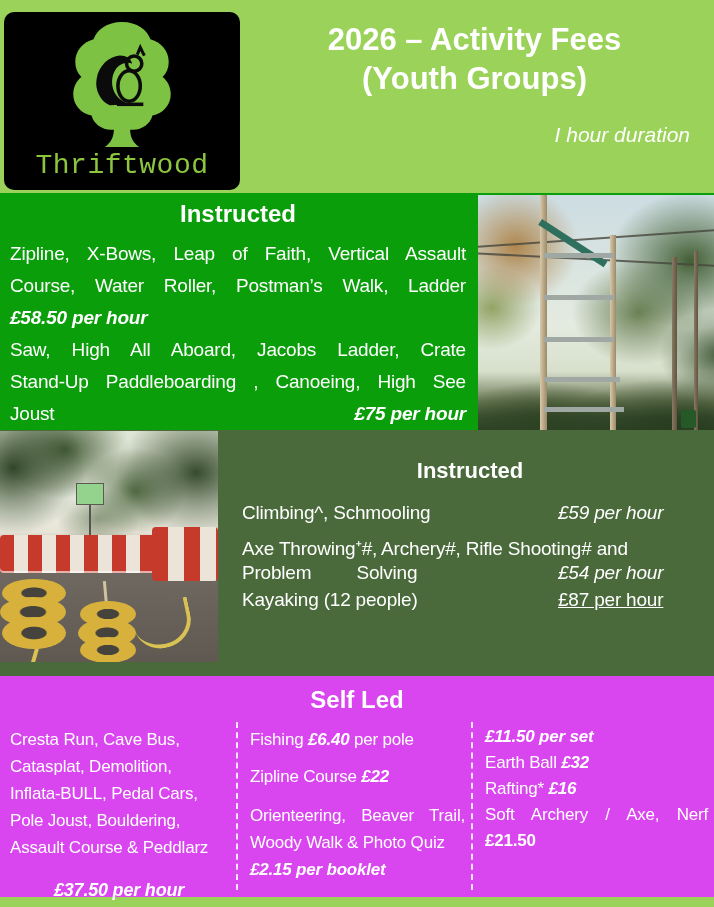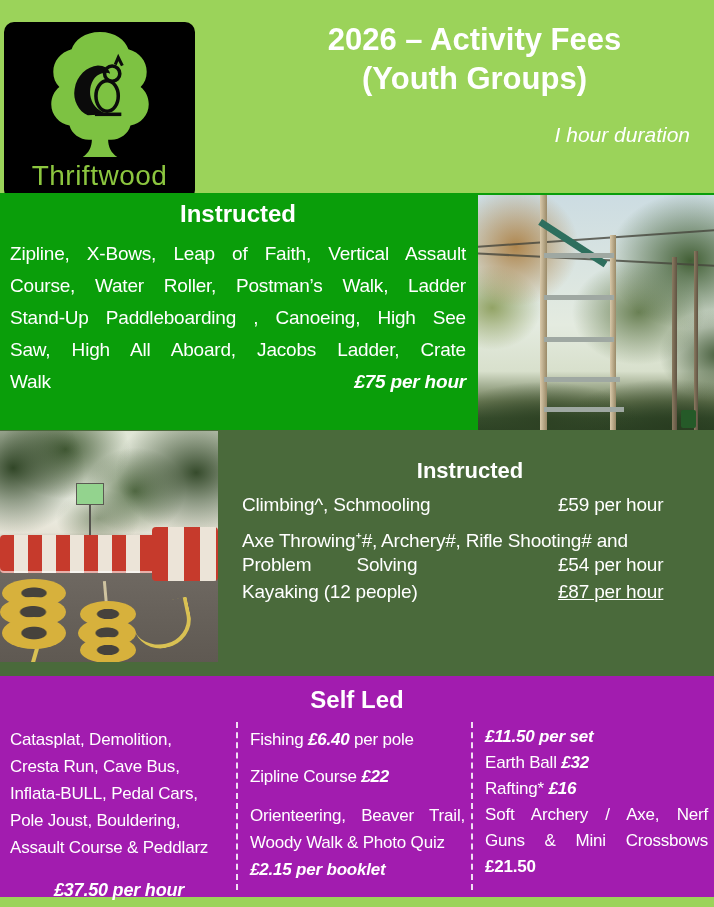--- a/index.html
+++ b/index.html
@@ -1,22 +1,22 @@
 <!DOCTYPE html>
 <html><head>
 <meta charset="utf-8">
 <style>
   * { margin:0; padding:0; box-sizing:border-box; }
   body { background:#ffffff; font-family:"Liberation Sans", sans-serif; }
   .poster { position:relative; width:714px; height:907px; overflow:hidden; color:#fff; background:#9bd35a; }
 
   
   .header { position:relative; height:193px; background:#9bd35a; }
-  .logo-box { position:absolute; left:4px; top:22px; width:191px; height:178px;
-              background:#000; border-radius:10px; display:flex; flex-direction:column; align-items:center; }
+  .logo-box { position:absolute; left:4px; top:12px; width:236px; height:178px;
+              background:#000; border-radius:10px; display:flex; flex-direction:column; align-items:center;font-family:Liberation Mono, monospace; }
   .logo-box svg { margin-top:6px; }
   .wordmark { color:#8cc63f; font-size:28px; letter-spacing:0.5px; margin-top:0px; }
   .title-wrap { margin-left:235px; text-align:center; padding-top:20px; }
   .title-line { font-size:31px; font-weight:bold; line-height:39px; }
   .note-wrap { position:absolute; right:24px; top:120px; text-align:right; font-style:italic; font-size:21px; line-height:29px; }
 
   
   .sec1 { position:relative; height:237px; background:#0a9e0a; }
   .sec1-text { width:478px; padding:4px 12px 0 10px; }
   .sec-heading { text-align:center; font-weight:bold; font-size:24px; line-height:34px; }
@@ -47,26 +47,26 @@
   .rung.r1{top:58px;} .rung.r2{top:100px;} .rung.r3{top:142px;} .rung.r4{top:182px; width:76px;} .rung.r5{top:212px; width:80px;}
   .wire { position:absolute; height:2px; background:rgba(70,70,60,.8); }
   .wire.w1 { left:-10px; top:42px; width:270px; transform:rotate(-4deg); }
   .wire.w2 { left:-10px; top:64px; width:270px; transform:rotate(3deg); }
   .bin { position:absolute; right:18px; bottom:2px; width:15px; height:18px; background:#255a28; border-radius:2px; }
 
   
   .sec2 { position:relative; height:246px; background:#4a6a3b; }
   .sec2-text { margin-left:242px; width:464px; padding:26px 8px 0 0; }
   .sec2 .sec-heading { font-size:22px; line-height:30px; }
-  .fees { margin-top:8px; font-size:19px; letter-spacing:-0.2px; }
+  .fees { margin-top:16px; font-size:19px; letter-spacing:-0.2px; }
   .frow { display:flex; align-items:baseline; height:27px; white-space:nowrap; }
   .frow.gap-top { margin-top:6px; }
   .flabel { flex:0 0 316px; overflow:visible; }
   .wide-words { word-spacing:40px; }
-  .fprice { }
+  .fprice { font-style:italic; }
   .fprice.upright { font-style:normal;text-decoration:underline; }
 
   
   .photo2 { position:absolute; top:1px; left:0; width:218px; height:231px; overflow:hidden;
     background:
       radial-gradient(100px 92px at 6% 16%, rgba(40,62,30,.95), rgba(40,62,30,0) 72%),
       radial-gradient(92px 70px at 30% 8%, rgba(52,78,38,.9), rgba(52,78,38,0) 70%),
       radial-gradient(112px 88px at 90% 18%, rgba(44,66,34,.95), rgba(44,66,34,0) 72%),
       radial-gradient(72px 62px at 62% 26%, rgba(60,88,44,.85), rgba(60,88,44,0) 70%),
       radial-gradient(60px 42px at 45% 38%, rgba(70,95,55,.55), rgba(70,95,55,0) 70%),
@@ -84,21 +84,21 @@
   .t2c{left:80px; top:206px; width:56px; height:26px;}
   .yl-arc { position:absolute; right:26px; bottom:14px; width:58px; height:46px;
     border:4px solid #d9c153; border-top:none; border-left:none;
     border-radius:0 0 60% 55% / 0 0 70% 65%; transform:rotate(-12deg); }
   .yl-line { position:absolute; left:38px; bottom:-4px; width:4px; height:56px; background:#d9c153; transform:rotate(16deg); }
   .yl-dash { position:absolute; left:104px; top:150px; width:3px; height:26px; background:#cfc3a0; transform:rotate(-5deg); }
   .sign { position:absolute; left:76px; top:52px; width:28px; height:22px; background:#93d38e; border:1px solid #5a5a52; }
   .sign-pole { position:absolute; left:89px; top:74px; width:2px; height:34px; background:#55544e; }
 
   
-  .sec3 { position:relative; height:221px; background:#a21caf; padding-top:8px; }
+  .sec3 { position:relative; height:221px; background:#d946ef; padding-top:8px; }
   .sec3 .sec-heading { font-size:24px; line-height:32px; }
   .cols { display:flex; margin-top:6px; height:168px; }
   .col { font-size:17px; letter-spacing:-0.2px; line-height:27px; }
   .col.c1 { width:236px; padding:4px 8px 0 10px; }
   .col.c2 { width:235px; padding:4px 6px 0 12px; border-left:2px dashed rgba(255,255,255,.85); }
   .col.c3 { width:243px; padding:2px 6px 0 12px; border-left:2px dashed rgba(255,255,255,.85); }
   .col .line { white-space:nowrap; }
   .c1-price { margin-top:16px; text-align:center; font-size:18px; }
   .mb10 { margin-bottom:10px; } .mb12 { margin-bottom:12px; }
   .c3 .line { line-height:26px; }
@@ -147,25 +147,26 @@
       <div class="rung r4"></div>
       <div class="rung r5"></div>
       <div class="bin"></div>
     </div>
     <div class="sec1-text">
       <div class="sec-heading">Instructed</div>
       <div class="para">
         <div class="spread">Zipline, X-Bows, Leap of Faith, Vertical Assault</div>
         <div class="spread">Course, Water Roller, Postman’s Walk, Ladder</div>
         <div class="prow">
-        </div>
+          <span class="bi">£58.50 per hour</span>
+        </div>
+        <div class="spread">Saw, High All Aboard, Jacobs Ladder, Crate</div>
         <div class="spread">Stand-Up Paddleboarding , Canoeing, High See</div>
-        <div class="spread">Saw, High All Aboard, Jacobs Ladder, Crate</div>
         <div class="prow">
-          <span>Walk</span>
+          <span>Joust</span>
           <span class="bi">£75 per hour</span>
         </div>
       </div>
     </div>
   </div>
 
   <div class="sec2">
     <div class="photo2">
       <div class="sign"></div>
       <div class="sign-pole"></div>
@@ -201,22 +202,22 @@
         </div>
       </div>
     </div>
   </div>
 
   <div class="sec3">
     <div class="sec-heading">Self Led</div>
     <div class="cols">
 
       <div class="col c1">
+        <div class="line">Cresta Run, Cave Bus,</div>
         <div class="line">Catasplat, Demolition,</div>
-        <div class="line">Cresta Run, Cave Bus,</div>
         <div class="line">Inflata-BULL, Pedal Cars,</div>
         <div class="line">Pole Joust, Bouldering,</div>
         <div class="line">Assault Course &amp; Peddlarz</div>
         <div class="c1-price bi">£37.50 per hour</div>
       </div>
 
       <div class="col c2">
         <div class="line mb10">
           <span>Fishing</span>
           <span class="bi">£6.40</span>
@@ -235,21 +236,20 @@
         <div class="line bi">£11.50 per set</div>
         <div class="line">
           <span>Earth Ball</span>
           <span class="bi">£32</span>
         </div>
         <div class="line">
           <span>Rafting*</span>
           <span class="bi">£16</span>
         </div>
         <div class="line spread">Soft Archery / Axe, Nerf</div>
-        <div class="line spread">Guns &amp; Mini Crossbows</div>
         <div class="line" style="font-weight:bold;">£21.50</div>
       </div>
 
     </div>
   </div>
 
   <div class="footer"></div>
 </div>
 
 </body></html>

